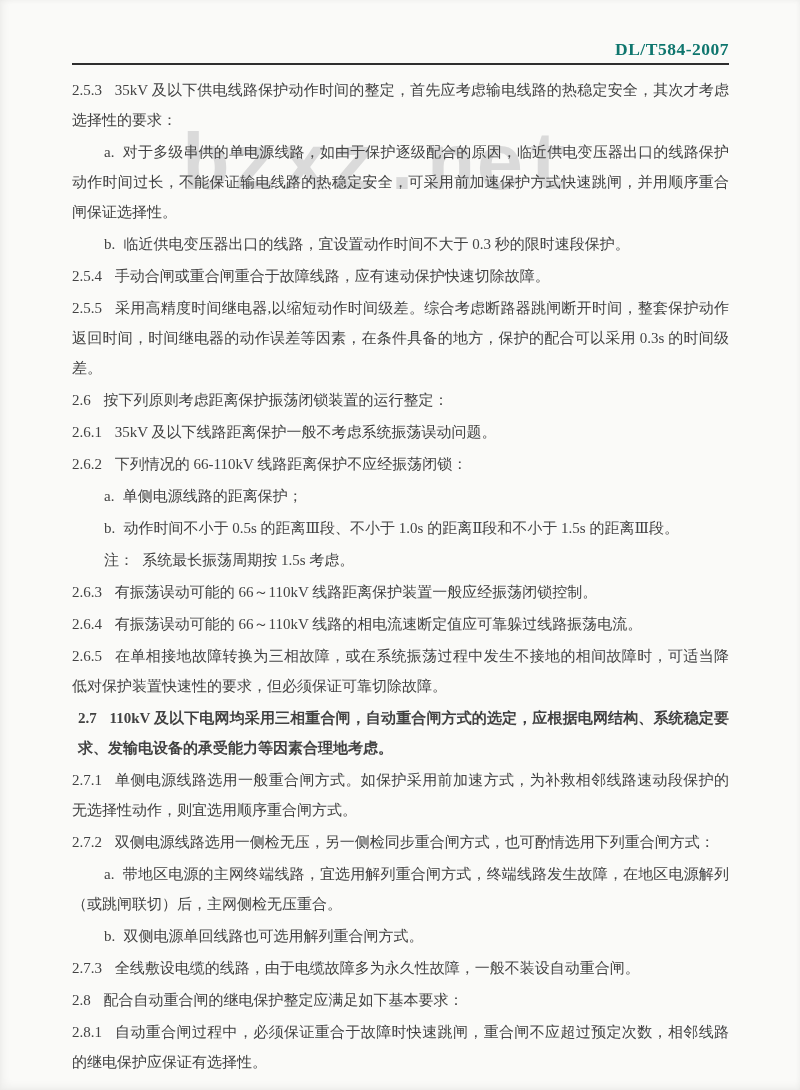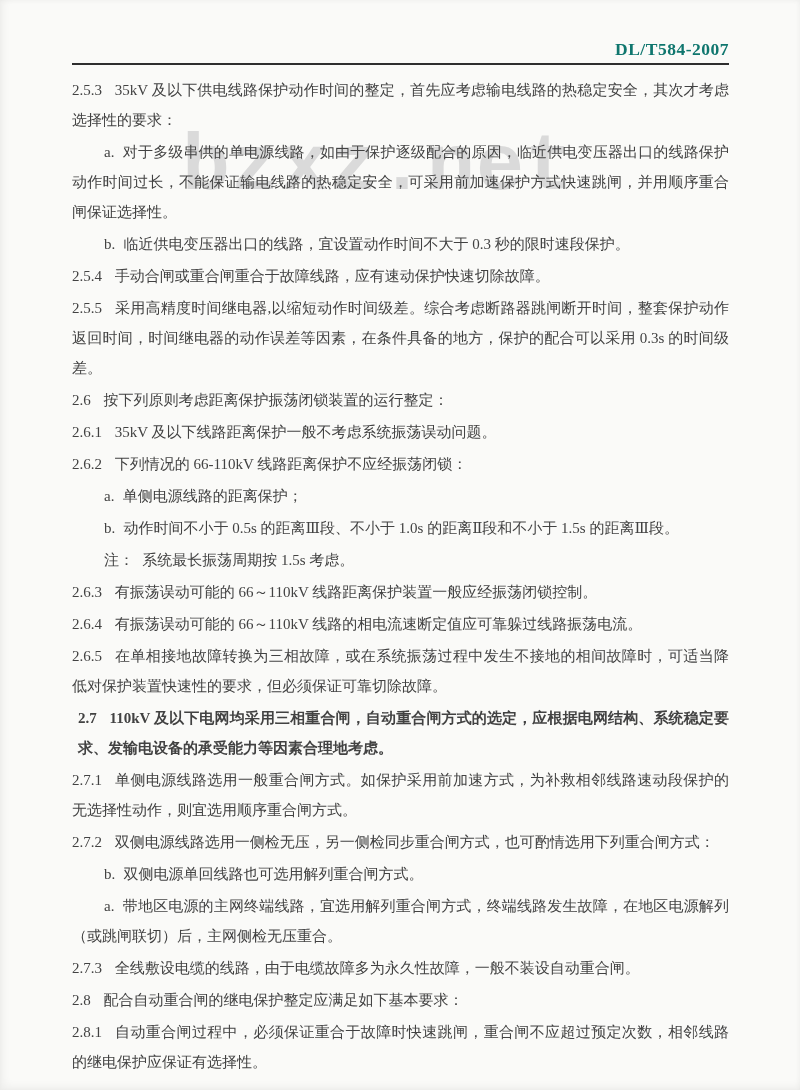--- a/index.html
+++ b/index.html
@@ -93,23 +93,23 @@
       <p class="para"><span class="num">2.6.4</span><span class="txt">有振荡误动可能的 66～110kV 线路的相电流速断定值应可靠躲过线路振荡电流。</span></p>
 
       <p class="para"><span class="num">2.6.5</span><span class="txt">在单相接地故障转换为三相故障，或在系统振荡过程中发生不接地的相间故障时，可适当降低对保护装置快速性的要求，但必须保证可靠切除故障。</span></p>
 
       <p class="para small"><span class="num">2.7</span><span class="txt">110kV 及以下电网均采用三相重合闸，自动重合闸方式的选定，应根据电网结构、系统稳定要求、发输电设备的承受能力等因素合理地考虑。</span></p>
 
       <p class="para"><span class="num">2.7.1</span><span class="txt">单侧电源线路选用一般重合闸方式。如保护采用前加速方式，为补救相邻线路速动段保护的无选择性动作，则宜选用顺序重合闸方式。</span></p>
 
       <p class="para"><span class="num">2.7.2</span><span class="txt">双侧电源线路选用一侧检无压，另一侧检同步重合闸方式，也可酌情选用下列重合闸方式：</span></p>
 
+      <p class="para first"><span class="num">a.</span><span class="txt">带地区电源的主网终端线路，宜选用解列重合闸方式，终端线路发生故障，在地区电源解列（或跳闸联切）后，主网侧检无压重合。</span></p>
+
       <p class="para first"><span class="num">b.</span><span class="txt">双侧电源单回线路也可选用解列重合闸方式。</span></p>
-
-      <p class="para first"><span class="num">a.</span><span class="txt">带地区电源的主网终端线路，宜选用解列重合闸方式，终端线路发生故障，在地区电源解列（或跳闸联切）后，主网侧检无压重合。</span></p>
 
       <p class="para"><span class="num">2.7.3</span><span class="txt">全线敷设电缆的线路，由于电缆故障多为永久性故障，一般不装设自动重合闸。</span></p>
 
       <p class="para"><span class="num">2.8</span><span class="txt">配合自动重合闸的继电保护整定应满足如下基本要求：</span></p>
 
       <p class="para"><span class="num">2.8.1</span><span class="txt">自动重合闸过程中，必须保证重合于故障时快速跳闸，重合闸不应超过预定次数，相邻线路的继电保护应保证有选择性。</span></p>
     </main>
 
 </div>
 

